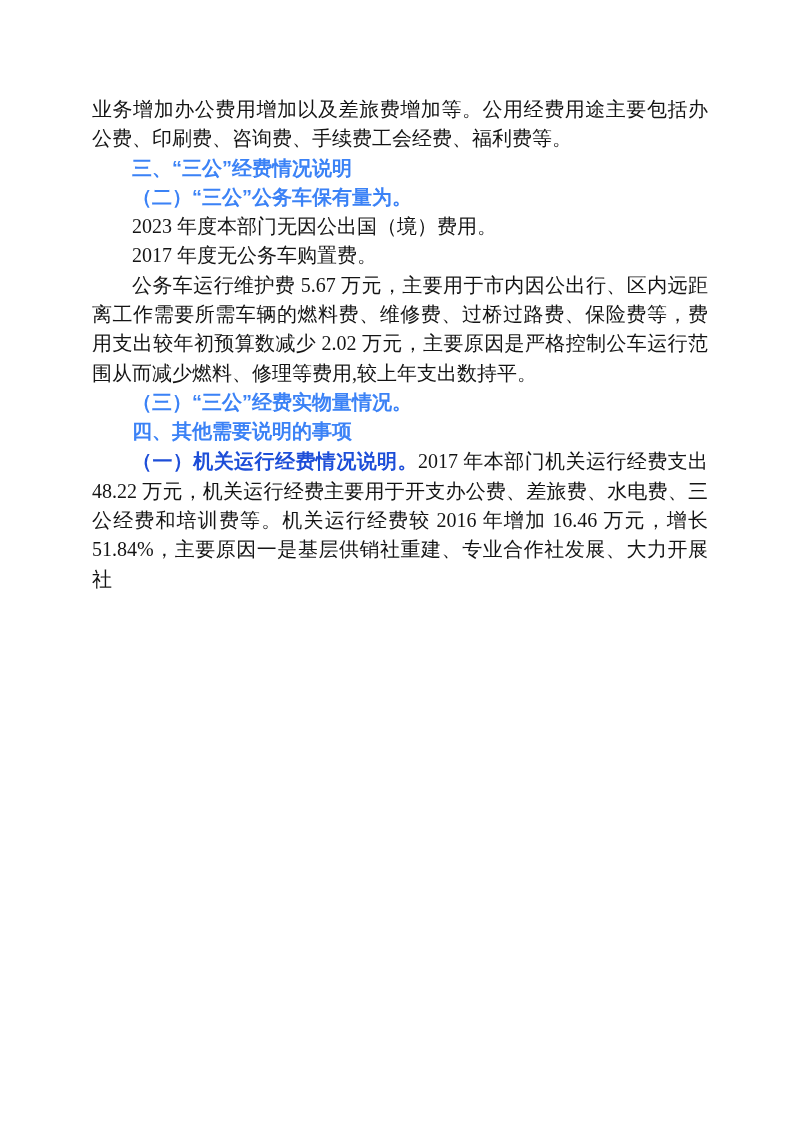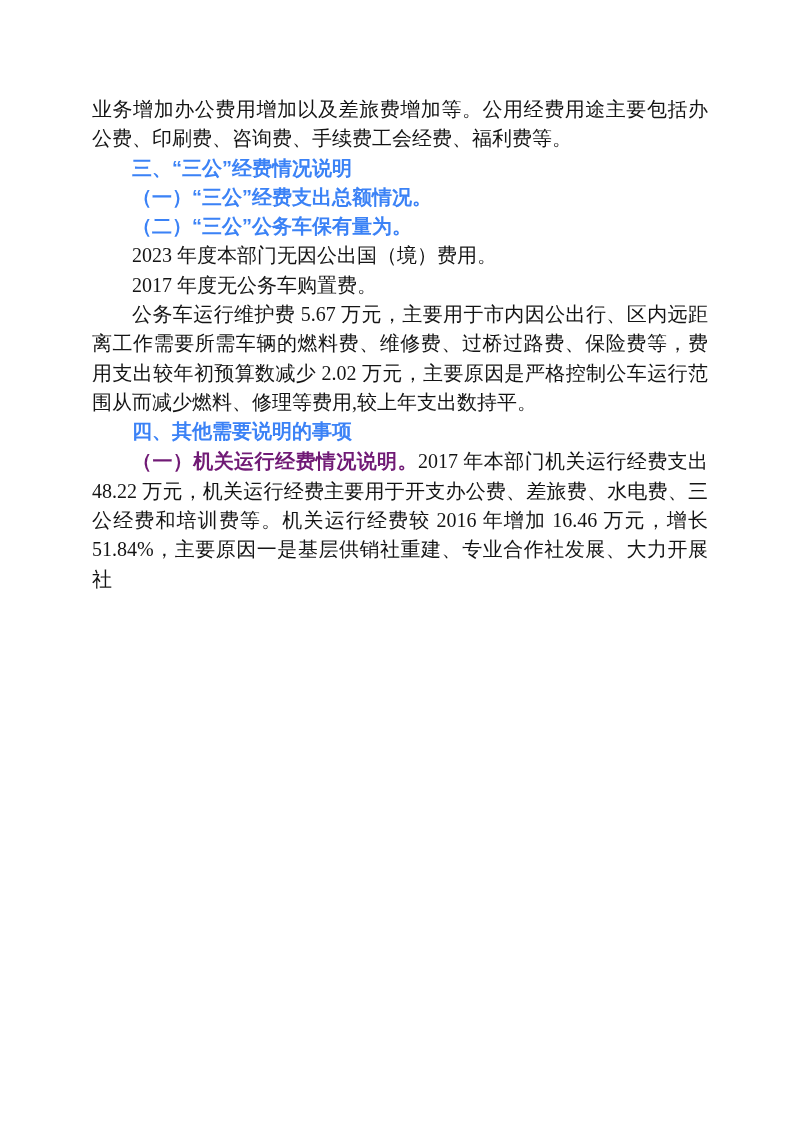--- a/index.html
+++ b/index.html
@@ -34,45 +34,45 @@
     text-indent: 0;
   }
   .heading {
     font-weight: bold;
     font-family: "Liberation Sans", "DejaVu Sans", sans-serif;
     color: #3b82f6;
   }
   .heading-inline {
     font-weight: bold;
     font-family: Liberation Mono, monospace;
-    color: #701a75;
+    color: #1d4ed8;
   }
 </style>
 </head>
 <body>
 
 <div class="page">
   <div class="content">
 
     <p class="no-indent">业务增加办公费用增加以及差旅费增加等。公用经费用途主要包括办公费、印刷费、咨询费、手续费工会经费、福利费等。</p>
 
     <p class="heading">三、“三公”经费情况说明</p>
 
-    <p class="heading">（一）“三公”经费支出总额情况。</p>
 
 
     <p class="heading">（二）“三公”公务车保有量为。</p>
 
     <p>2023 年度本部门无因公出国（境）费用。</p>
 
     <p>2017 年度无公务车购置费。</p>
 
     <p>公务车运行维护费 5.67 万元，主要用于市内因公出行、区内远距离工作需要所需车辆的燃料费、维修费、过桥过路费、保险费等，费用支出较年初预算数减少 2.02 万元，主要原因是严格控制公车运行范围从而减少燃料、修理等费用,较上年支出数持平。</p>
 
 
+    <p class="heading">（三）“三公”经费实物量情况。</p>
 
 
     <p class="heading">四、其他需要说明的事项</p>
 
     <p><span class="heading-inline">（一）机关运行经费情况说明。</span><span>2017 年本部门机关运行经费支出 48.22 万元，机关运行经费主要用于开支办公费、差旅费、水电费、三公经费和培训费等。机关运行经费较 2016 年增加 16.46 万元，增长 51.84%，主要原因一是基层供销社重建、专业合作社发展、大力开展社</span></p>
 
   </div>
 </div>
 
 </body></html>

